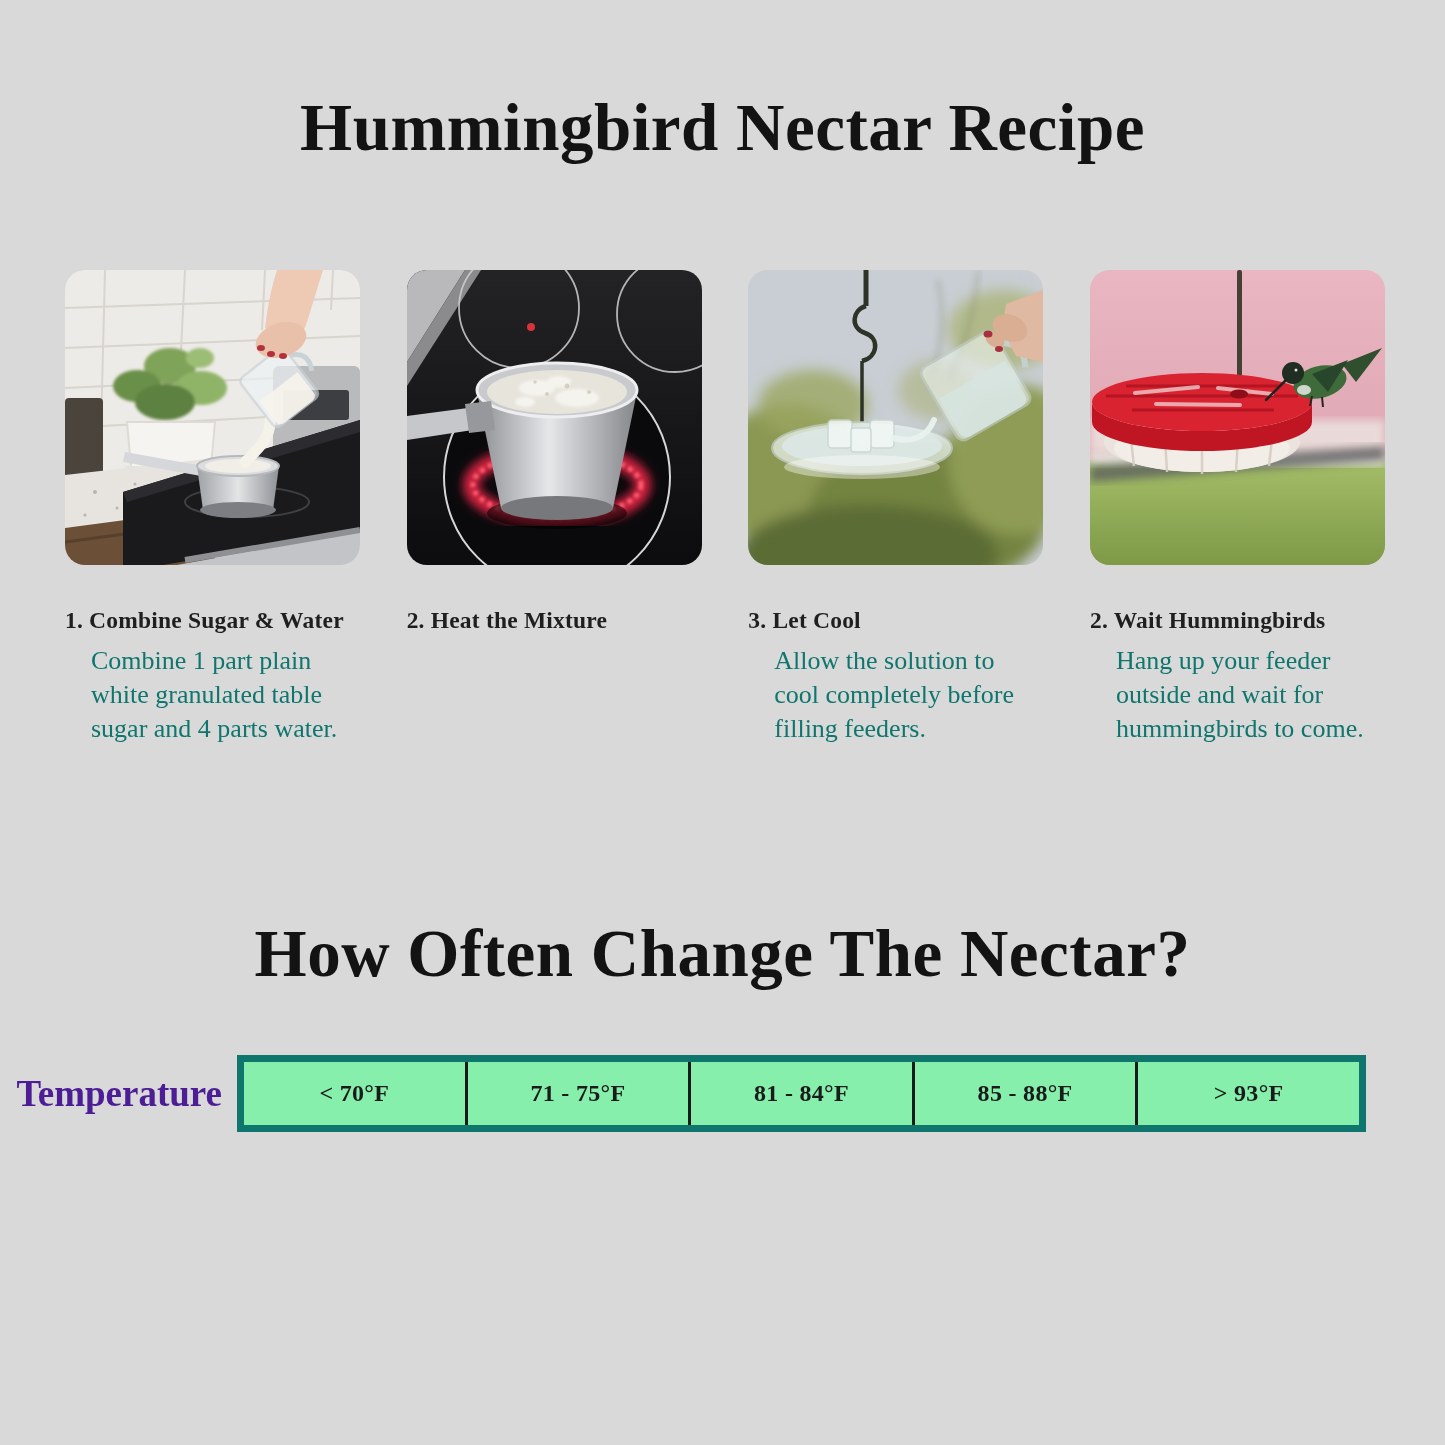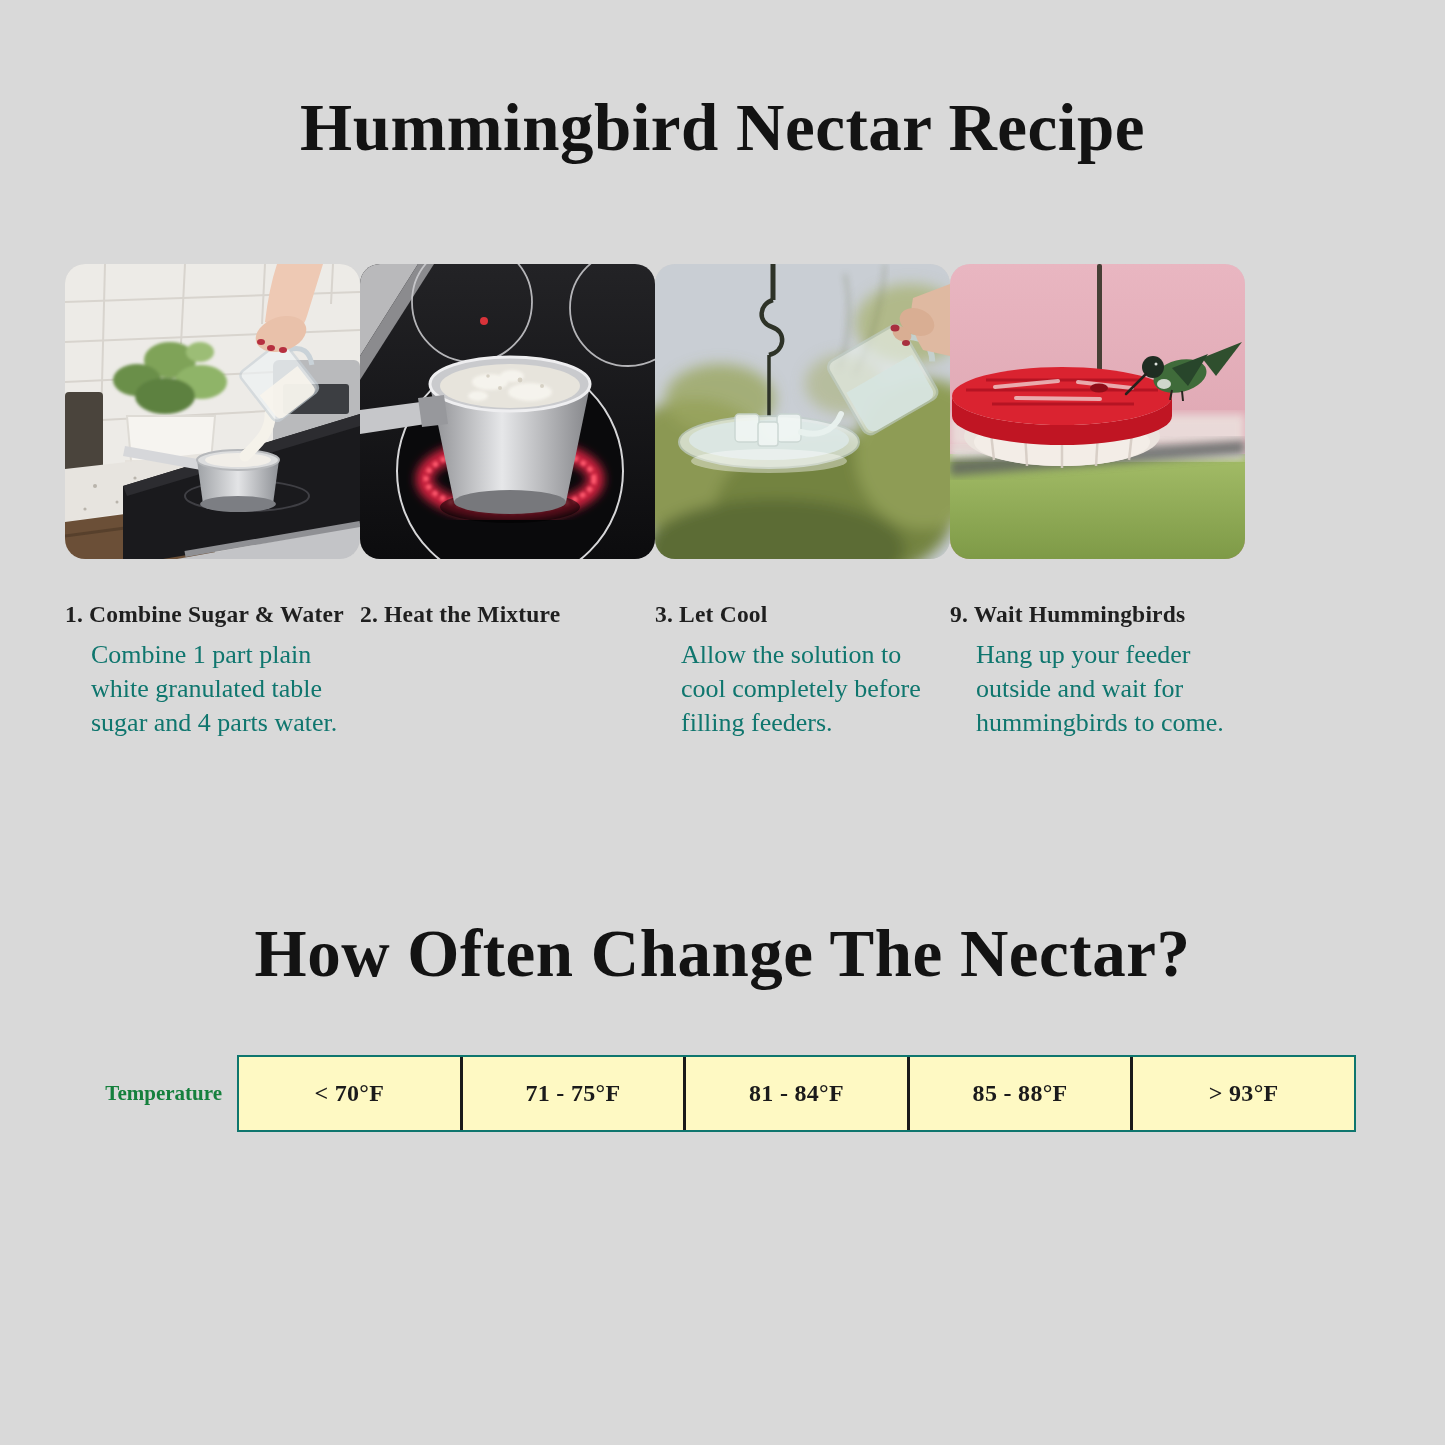--- a/index.html
+++ b/index.html
@@ -11,44 +11,44 @@
   }
   .page{position:absolute;inset:0;padding-left:45px;}
   .big-title{
     position:absolute;left:0;width:1445px;text-align:center;
     font-weight:700;color:#131313;letter-spacing:.5px;
     font-size:67px;line-height:1.05;margin:0;
   }
   #recipe-title{top:92px;}
   #schedule-title{top:898px;margin-top:20px;}
   .steps{
-    position:absolute;top:264px;left:65px;width:1320px;
-    display:flex;justify-content:flex-start;
+    position:absolute;top:270px;left:65px;width:1320px;
+    display:flex;justify-content:space-between;
   }
   .step{width:295px;}
   .photo{
     width:295px;height:295px;border-radius:20px;overflow:hidden;
     background:#cfcfcf;
   }
   .photo svg{display:block;width:295px;height:295px;}
   .step h2{
     margin:42px 0 10px 0;font-size:23.5px;font-weight:700;color:#1f1f1f;
     letter-spacing:.2px;line-height:1.15;
   }
   .step p{
     margin:0 0 0 26px;font-size:26px;line-height:1.31;color:#0f766e;
   }
   .nectar-table{position:absolute;top:1055px;left:0;width:1445px;}
   .trow{display:flex;height:77px;}
   .trow .rowlabel{
     width:222px;padding-right:15px;display:flex;align-items:center;justify-content:flex-end;
-    font-weight:700;font-size:21px;color:#15803d;
+    font-weight:700;font-size:37px;color:#4c1d95;
   }
   .trow .cells{
-    width:1115px;border:2px solid #0f766e;display:flex;background:#fef9c3;font-family:Liberation Serif, serif;
+    width:1115px;border:7px solid #0f766e;display:flex;background:#86efac;font-family:Liberation Serif, serif;
   }
   .trow .cells .cell{
     flex:1;border-left:3px solid #1a1a1a;display:flex;align-items:center;justify-content:center;
   }
   .trow .cells .cell:first-child{border-left:none;}
   .temp-cell{font-weight:700;font-size:24px;color:#1b1b1b;letter-spacing:.3px;}
   .day-cell{font-weight:700;font-size:37px;color:#27624a;}
 </style>
 </head>
 <body>
@@ -293,21 +293,21 @@
             <ellipse cx="230" cy="112" rx="27" ry="16" transform="rotate(-14 230 112)" fill="#3f6b3a"></ellipse>
             <path d="M222,104 L258,90 L238,122 z" fill="#28462b"></path>
             <ellipse cx="214" cy="120" rx="7" ry="5" fill="#cfd6cc"></ellipse>
             <circle cx="203" cy="103" r="11" fill="#1f2d22"></circle>
             <circle cx="206" cy="100" r="1.5" fill="#dfe4df"></circle>
             <path d="M196,110 L176,130" stroke="#26221e" stroke-width="2.5" stroke-linecap="round"></path>
             <path d="M222,126 L220,136 M232,127 L233,137" stroke="#27251f" stroke-width="2"></path>
           </g>
         </svg>
       </div>
-      <h2>9. Wait Hummingbirds</h2>
+      <h2>2. Wait Hummingbirds</h2>
       <p>Hang up your feeder outside and wait for hummingbirds to come.</p>
     </div>
 
   </div>
 
   <h1 class="big-title" id="schedule-title">How Often Change The Nectar?</h1>
 
   <div class="nectar-table">
     <div class="trow">
       <div class="rowlabel">Temperature</div>

